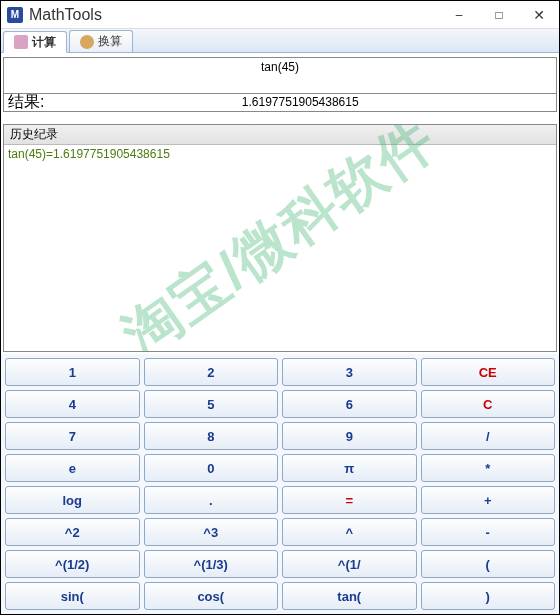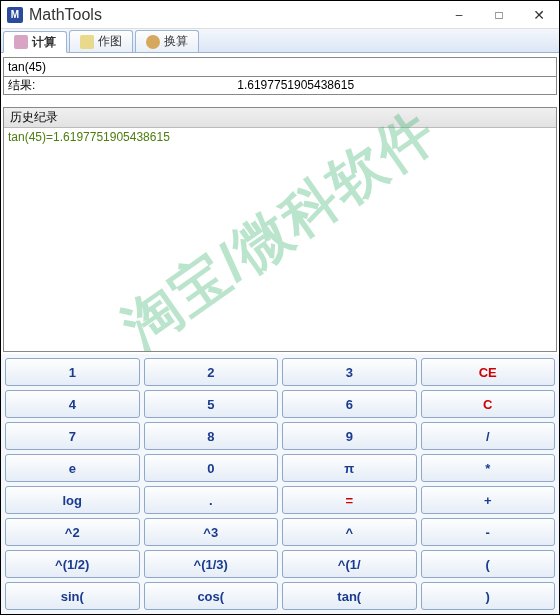--- a/index.html
+++ b/index.html
@@ -98,40 +98,40 @@
   .tab-icon.conv { background: #d6a85d; border-radius: 50%; }
   .content {
     flex: 1;
     display: flex;
     flex-direction: column;
     border-top: none;
   }
   .input-row {
     border: 1px solid #888;
     margin: 4px 2px 0 2px;
-    height: 20px;
+    height: 37px;
     background: #fff;
     padding: 0 4px;
-    text-align: left;
+    text-align: center;
     line-height: 18px;
     font-size: 12px;
     color: #000;
   }
   .result-row {
     display: flex;
     margin: 0 2px;
     border-left: 1px solid #888;
     border-right: 1px solid #888;
     border-bottom: 1px solid #888;
     height: 18px;
     line-height: 16px;
   }
   .result-label {
     padding: 0 4px;
-    font-size: 12px;
+    font-size: 16px;
   }
   .result-value {
     flex: 1;
     text-align: center;
     padding-right: 4px;
     font-size: 12px;
   }
   .history {
     flex: 1;
     margin: 12px 2px 2px 2px;
@@ -199,24 +199,20 @@
       <div class="win-btn">–</div>
       <div class="win-btn">□</div>
       <div class="win-btn close">✕</div>
     </div>
   </div>
 
   <div class="tabbar">
     <div class="tab active">
       <span class="tab-icon calc"></span>
       <span>计算</span>
-    </div>
-    <div class="tab">
-      <span class="tab-icon plot"></span>
-      <span>作图</span>
     </div>
     <div class="tab">
       <span class="tab-icon conv"></span>
       <span>换算</span>
     </div>
   </div>
 
   <div class="content">
 
     <div class="input-row">tan(45)</div>

